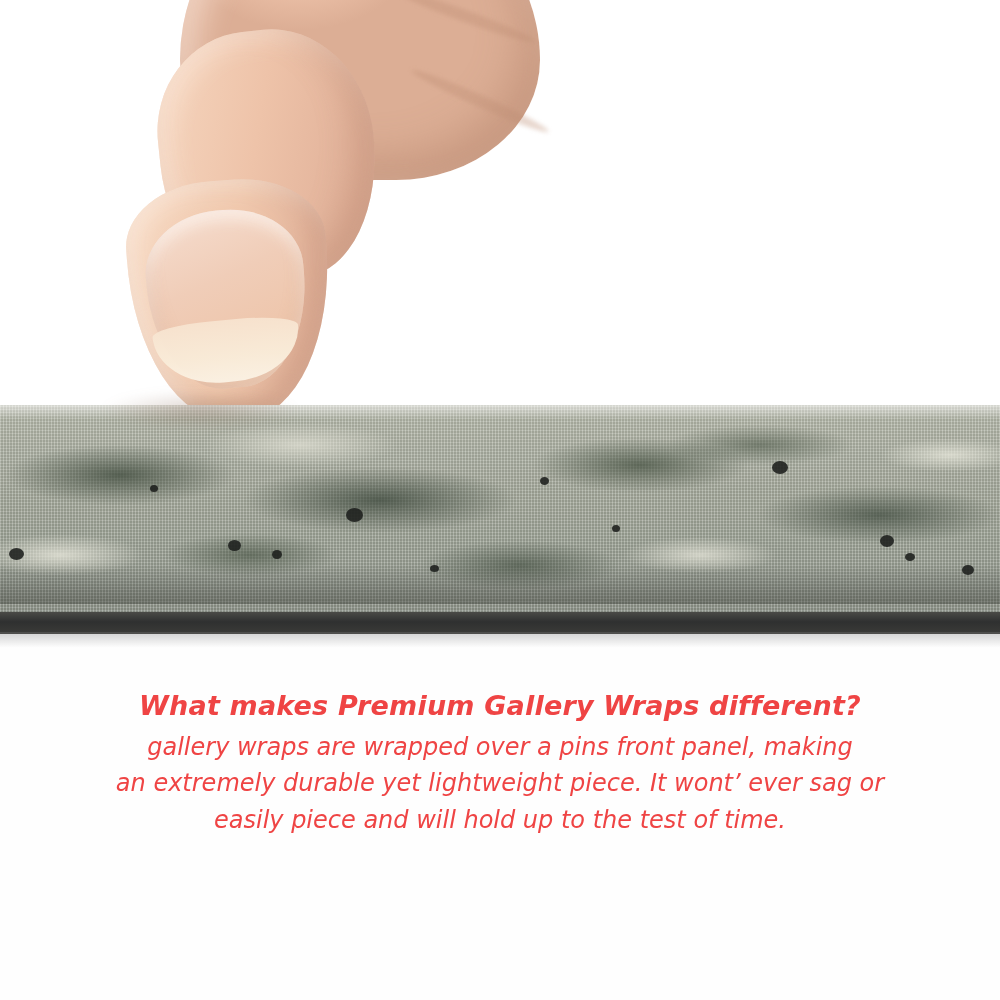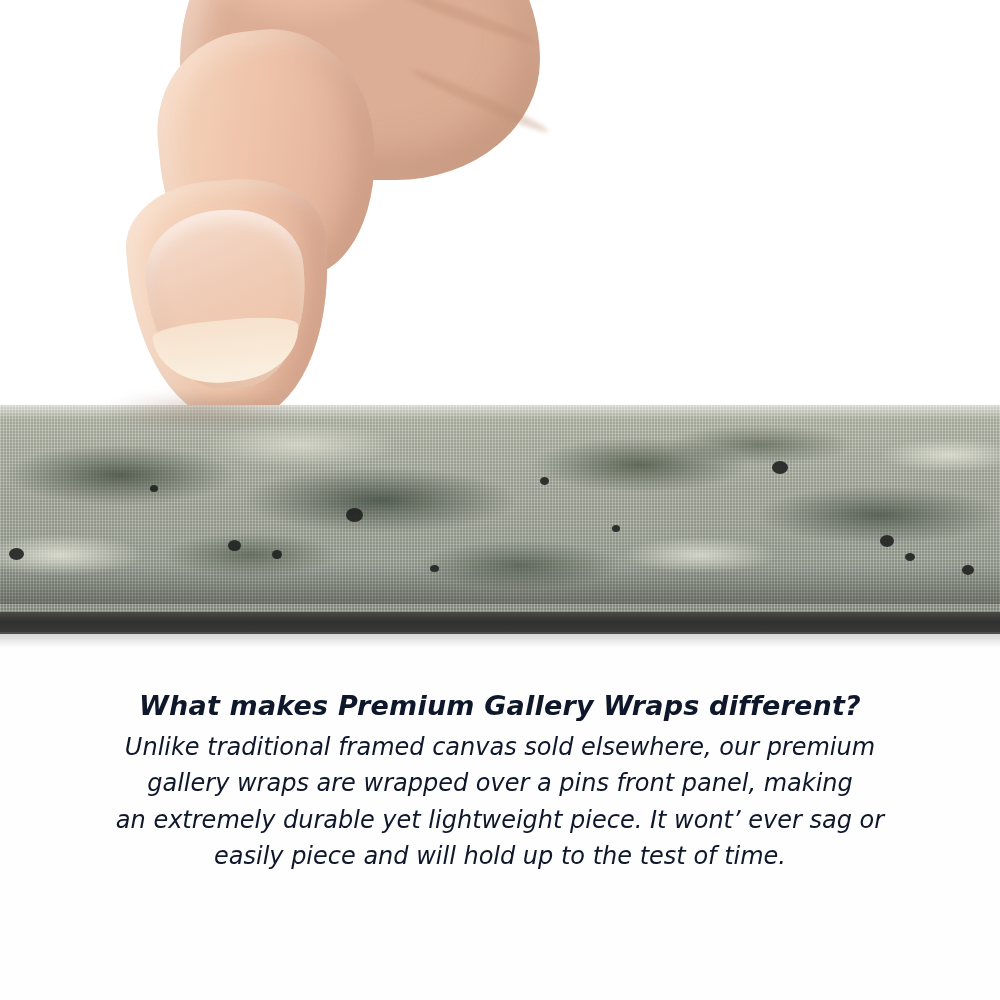--- a/index.html
+++ b/index.html
@@ -181,21 +181,21 @@
     opacity: 0.88;
   }
 
   
   .caption {
     position: absolute;
     left: 0;
     top: 690px;
     width: 1000px;
     text-align: center;
-    color: #0f172a;
+    color: #ef4444;
     font-family: "DejaVu Sans", sans-serif;
     font-style: italic;
   }
   .caption-heading {
     font-size: 27px;
     font-weight: 700;
     letter-spacing: 0.2px;
     margin-bottom: 8px;
   }
   .caption-line {
@@ -241,19 +241,18 @@
       <div class="speck" style="left:430px; top:160px; width:9px;  height:7px;"></div>
     </div>
 
     <div class="thumb-shadow"></div>
     <div class="strip-edge-dark"></div>
     <div class="strip-edge-shadow"></div>
   </div>
 
   <div class="caption">
     <div class="caption-heading">What makes Premium Gallery Wraps different?</div>
-    <div class="caption-line">Unlike traditional framed canvas sold elsewhere, our premium</div>
     <div class="caption-line">gallery wraps are wrapped over a pins front panel, making</div>
     <div class="caption-line">an extremely durable yet lightweight piece. It wont’ ever sag or</div>
     <div class="caption-line">easily piece and will hold up to the test of time.</div>
   </div>
 
 </div>
 
 </body></html>

